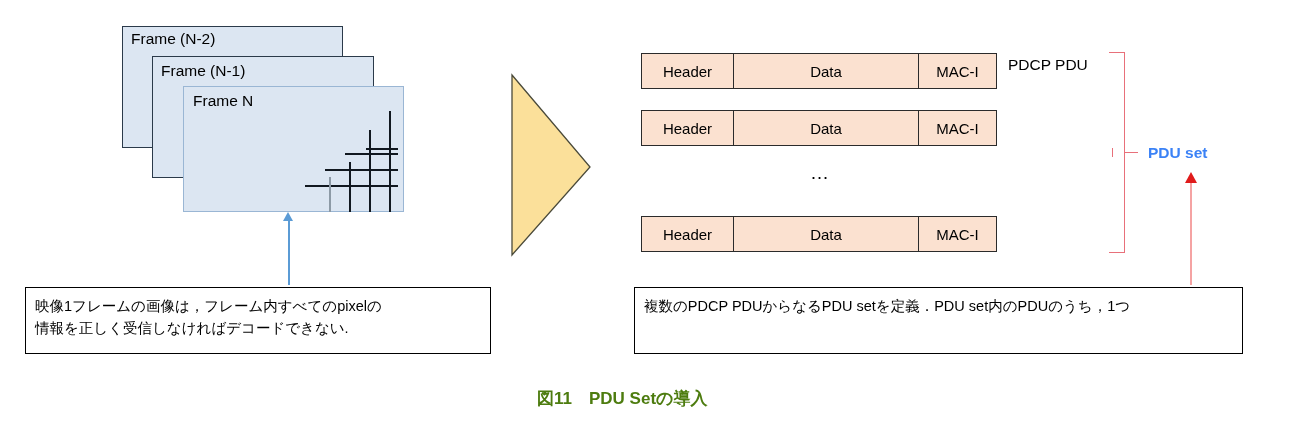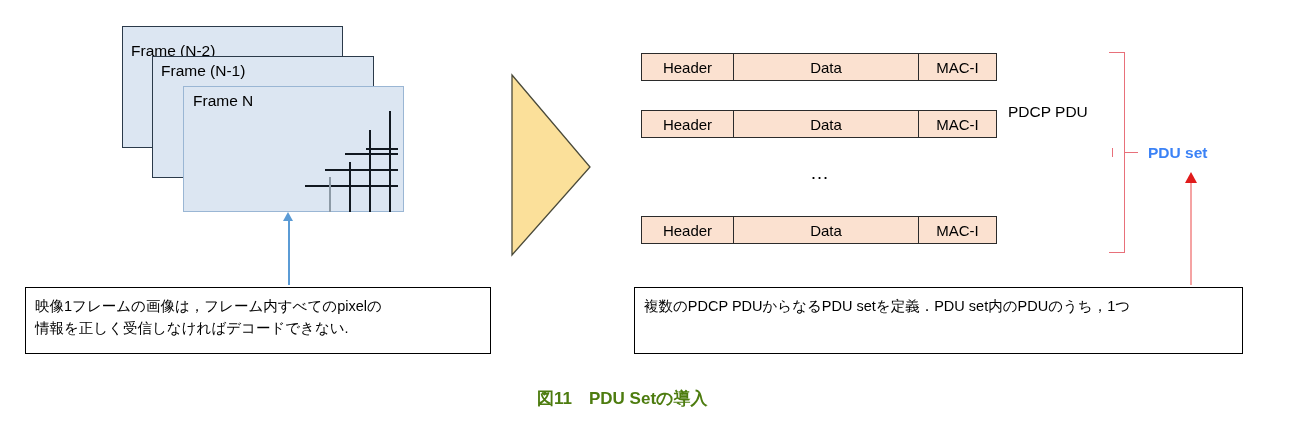--- a/index.html
+++ b/index.html
@@ -65,21 +65,21 @@
     position: absolute;
   }
 
   
   .pdu-row {
     position: absolute;
     display: flex;
     background: #fbe1d0;
     border: 1.3px solid #2b2b2b;
     box-sizing: border-box;
-    height: 28px;
+    height: 36px;
   }
   .pdu-cell {
     display: flex;
     align-items: center;
     justify-content: center;
     font-size: 15px;
     color: #000;
     box-sizing: border-box;
     height: 100%;
   }
@@ -154,21 +154,21 @@
     color: #4d7c0f;
     white-space: pre;
   }
 </style>
 </head>
 <body>
 
 <div id="canvas">
 
   <div class="frame-box" style="left:122px; top:26px; width:221px; height:122px;"></div>
-  <div class="frame-label" style="left:131px; top:43px;">Frame (N-2)</div>
+  <div class="frame-label" style="left:131px; top:31px;">Frame (N-2)</div>
 
   <div class="frame-box" style="left:152px; top:56px; width:222px; height:122px;"></div>
   <div class="frame-label" style="left:161px; top:63px;text-align:center;">Frame (N-1)</div>
 
   <div class="frame-box front" style="left:183px; top:86px; width:221px; height:126px;"></div>
   <div class="frame-label" style="left:193px; top:93px;">Frame N</div>
 
   <div>
 
     <div class="grid-line h" style="left:305px; top:185px; width:93px;"></div>
@@ -202,21 +202,21 @@
   </div>
 
   <div class="ellipsis" style="left:810px; top:162px;">…</div>
 
   <div class="pdu-row" style="left:641px; top:216px;">
     <div class="pdu-cell header-cell">Header</div>
     <div class="pdu-cell data-cell">Data</div>
     <div class="pdu-cell maci-cell">MAC-I</div>
   </div>
 
-  <div class="plain-label" style="left:1008px; top:56px;margin-top:47px;">PDCP PDU</div>
+  <div class="plain-label" style="left:1008px; top:56px;">PDCP PDU</div>
 
   <div>
     <div class="brk v" style="left:1124px; top:52px;  height:201px;"></div>
     <div class="brk h" style="left:1109px; top:52px;  width:16px;"></div>
     <div class="brk h" style="left:1109px; top:252px; width:16px;"></div>
     <div class="brk h" style="left:1124px; top:152px; width:14px;"></div>
     <div class="brk v" style="left:1112px; top:148px; height:9px;"></div>
   </div>
 
   <div class="pdu-set-label" style="left:1148px; top:144px;">PDU set</div>

